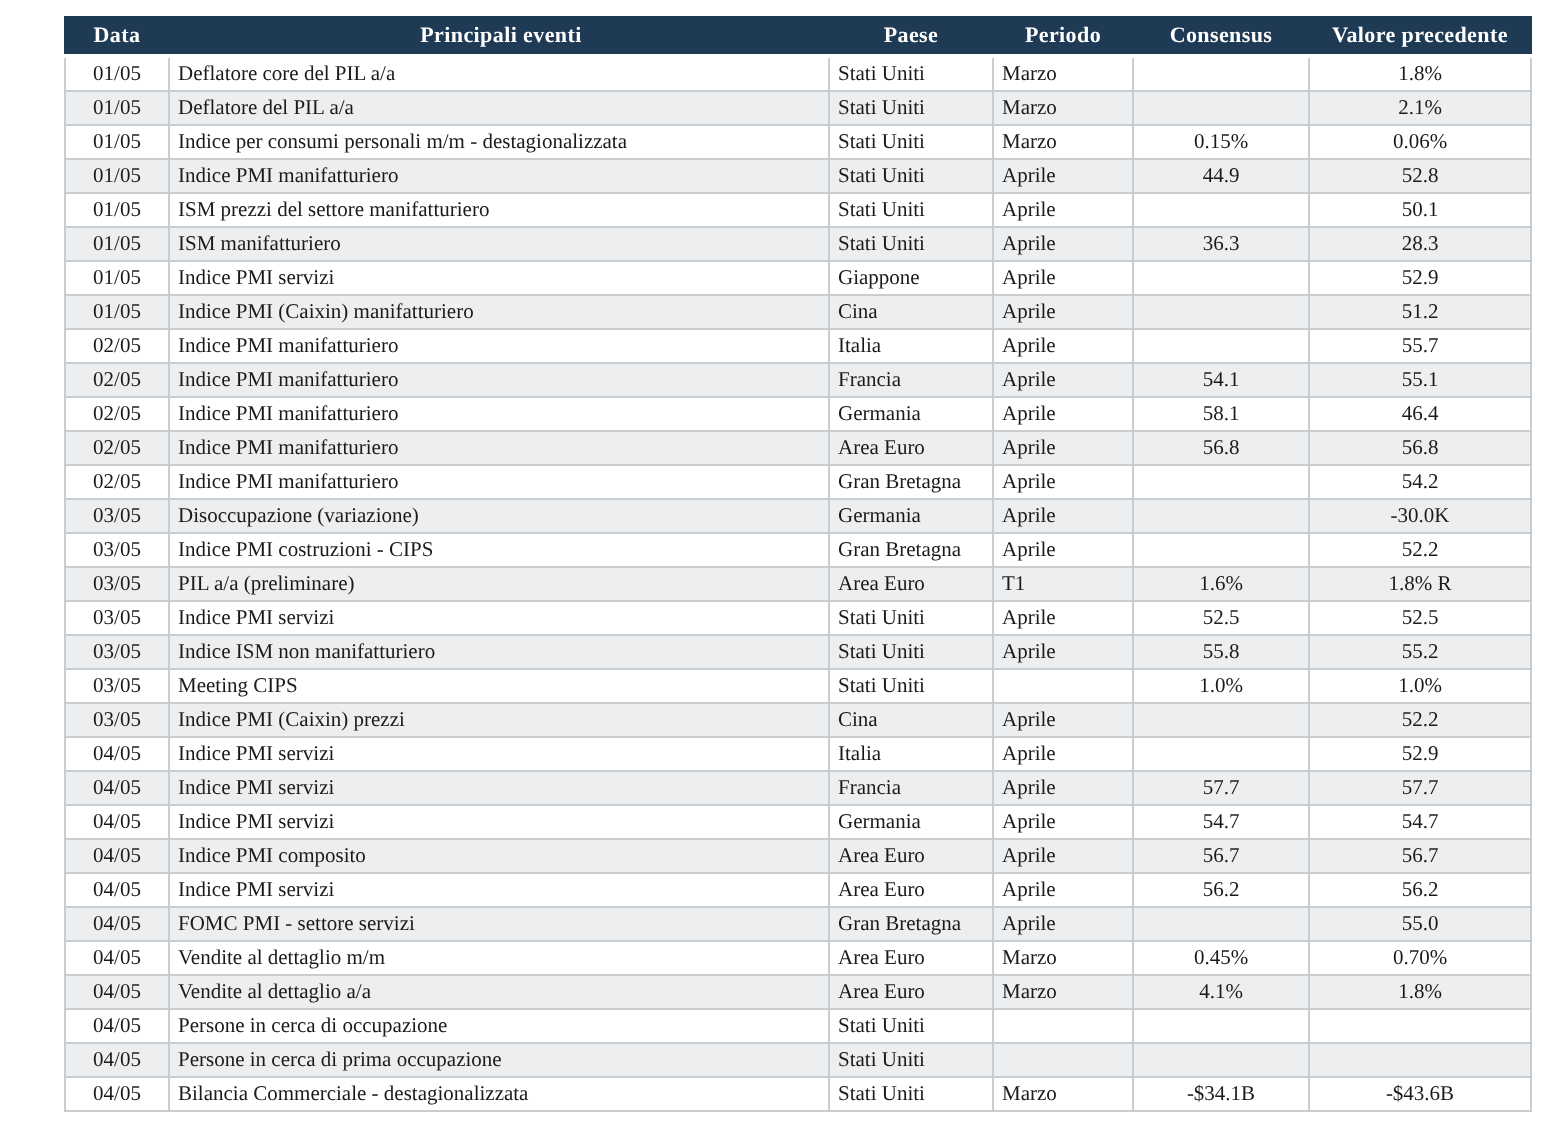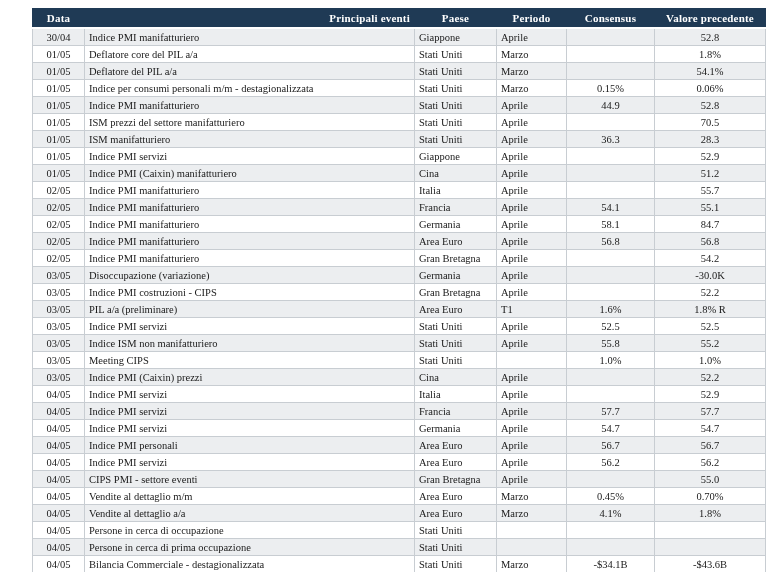--- a/index.html
+++ b/index.html
@@ -32,21 +32,21 @@
     font-weight: bold;
     font-size: 11px;
     text-align: center;
     padding: 3px 4px;
     border: 1px solid #1f3a55;
     border-bottom: 2px solid #ffffff;
     letter-spacing: 0.2px;
     font-family: Liberation Serif, serif;
   }
   table.econ thead th.left {
-    text-align: right;
+    text-align: center;
     padding-left: 6px;
   }
   table.econ tbody td {
     border: 1px solid #c8cdd2;
     padding: 1px 4px;
     height: 14px;
     line-height: 13px;
     color: #1a1a1a;
     white-space: nowrap;
     overflow: hidden;
@@ -84,43 +84,35 @@
       <tr>
         <th>Data</th>
         <th class="left">Principali eventi</th>
         <th>Paese</th>
         <th>Periodo</th>
         <th>Consensus</th>
         <th>Valore precedente</th>
       </tr>
     </thead>
     <tbody id="econ-body">
-        <tr class="shade">
-          <td class="c">30/04</td>
-          <td class="l">Indice PMI manifatturiero</td>
-          <td class="l">Giappone</td>
-          <td class="l">Aprile</td>
-          <td class="c"></td>
-          <td class="c">52.8</td>
-        </tr>
         <tr class="plain">
           <td class="c">01/05</td>
           <td class="l">Deflatore  core del PIL a/a</td>
           <td class="l">Stati Uniti</td>
           <td class="l">Marzo</td>
           <td class="c"></td>
           <td class="c">1.8%</td>
         </tr>
         <tr class="shade">
           <td class="c">01/05</td>
           <td class="l">Deflatore del PIL a/a</td>
           <td class="l">Stati Uniti</td>
           <td class="l">Marzo</td>
           <td class="c"></td>
-          <td class="c">54.1%</td>
+          <td class="c">2.1%</td>
         </tr>
         <tr class="plain">
           <td class="c">01/05</td>
           <td class="l">Indice per consumi personali m/m - destagionalizzata</td>
           <td class="l">Stati Uniti</td>
           <td class="l">Marzo</td>
           <td class="c">0.15%</td>
           <td class="c">0.06%</td>
         </tr>
         <tr class="shade">
@@ -130,21 +122,21 @@
           <td class="l">Aprile</td>
           <td class="c">44.9</td>
           <td class="c">52.8</td>
         </tr>
         <tr class="plain">
           <td class="c">01/05</td>
           <td class="l">ISM  prezzi del settore manifatturiero</td>
           <td class="l">Stati Uniti</td>
           <td class="l">Aprile</td>
           <td class="c"></td>
-          <td class="c">70.5</td>
+          <td class="c">50.1</td>
         </tr>
         <tr class="shade">
           <td class="c">01/05</td>
           <td class="l">ISM manifatturiero</td>
           <td class="l">Stati Uniti</td>
           <td class="l">Aprile</td>
           <td class="c">36.3</td>
           <td class="c">28.3</td>
         </tr>
         <tr class="plain">
@@ -178,21 +170,21 @@
           <td class="l">Aprile</td>
           <td class="c">54.1</td>
           <td class="c">55.1</td>
         </tr>
         <tr class="plain">
           <td class="c">02/05</td>
           <td class="l">Indice PMI manifatturiero</td>
           <td class="l">Germania</td>
           <td class="l">Aprile</td>
           <td class="c">58.1</td>
-          <td class="c">84.7</td>
+          <td class="c">46.4</td>
         </tr>
         <tr class="shade">
           <td class="c">02/05</td>
           <td class="l">Indice PMI manifatturiero</td>
           <td class="l">Area Euro</td>
           <td class="l">Aprile</td>
           <td class="c">56.8</td>
           <td class="c">56.8</td>
         </tr>
         <tr class="plain">
@@ -278,37 +270,37 @@
         <tr class="plain">
           <td class="c">04/05</td>
           <td class="l">Indice PMI servizi</td>
           <td class="l">Germania</td>
           <td class="l">Aprile</td>
           <td class="c">54.7</td>
           <td class="c">54.7</td>
         </tr>
         <tr class="shade">
           <td class="c">04/05</td>
-          <td class="l">Indice PMI personali</td>
+          <td class="l">Indice PMI composito</td>
           <td class="l">Area Euro</td>
           <td class="l">Aprile</td>
           <td class="c">56.7</td>
           <td class="c">56.7</td>
         </tr>
         <tr class="plain">
           <td class="c">04/05</td>
           <td class="l">Indice PMI servizi</td>
           <td class="l">Area Euro</td>
           <td class="l">Aprile</td>
           <td class="c">56.2</td>
           <td class="c">56.2</td>
         </tr>
         <tr class="shade">
           <td class="c">04/05</td>
-          <td class="l">CIPS PMI - settore eventi</td>
+          <td class="l">FOMC PMI - settore servizi</td>
           <td class="l">Gran Bretagna</td>
           <td class="l">Aprile</td>
           <td class="c"></td>
           <td class="c">55.0</td>
         </tr>
         <tr class="plain">
           <td class="c">04/05</td>
           <td class="l">Vendite al dettaglio m/m</td>
           <td class="l">Area Euro</td>
           <td class="l">Marzo</td>

